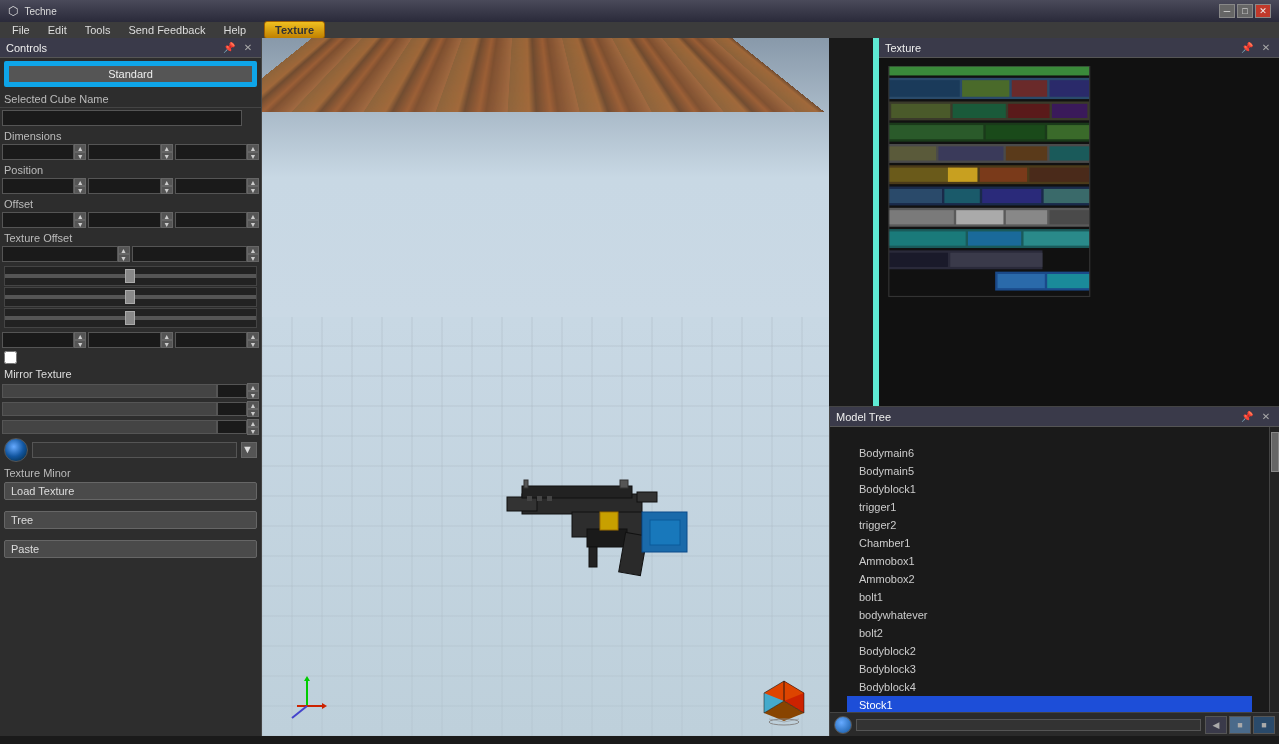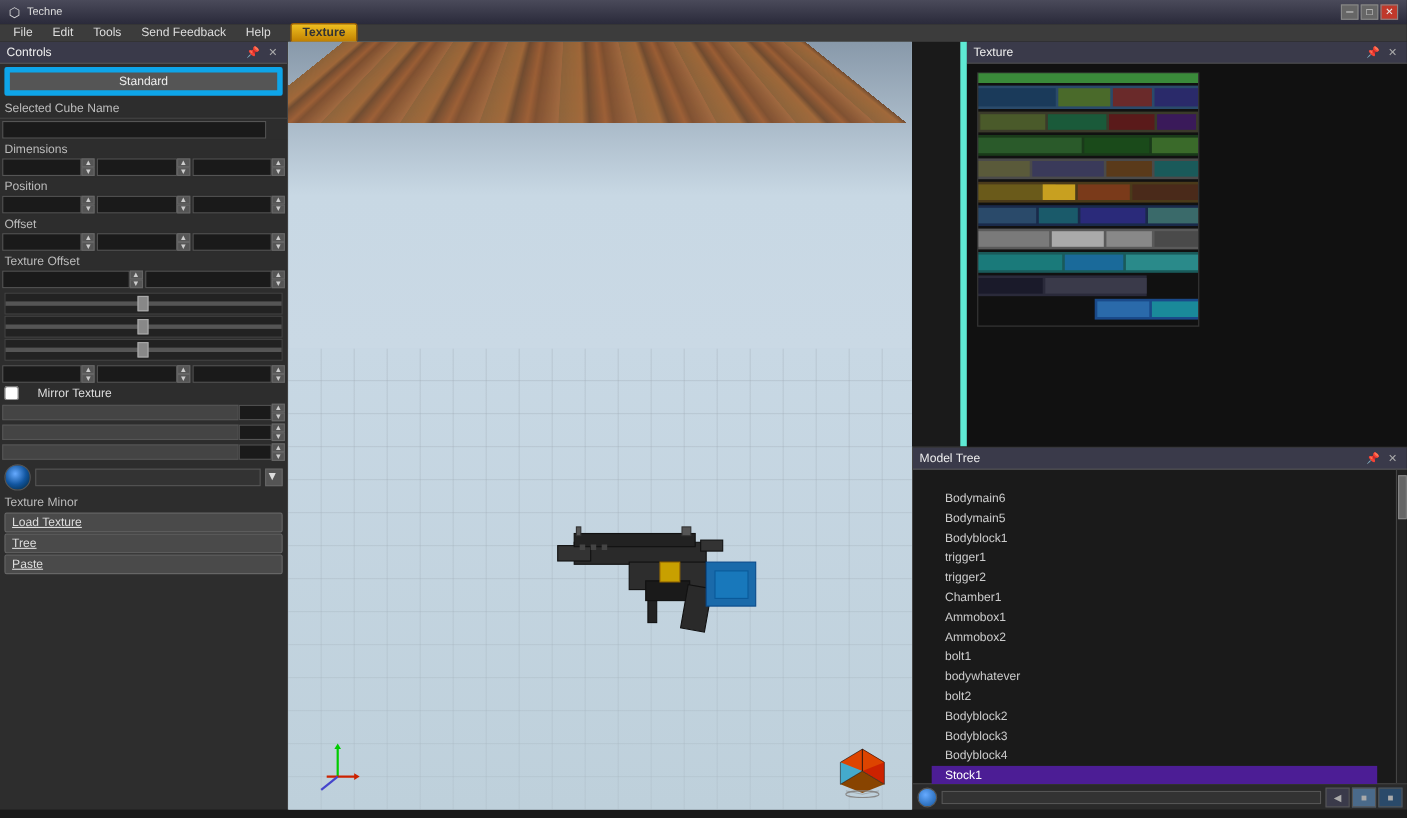--- a/index.html
+++ b/index.html
@@ -209,23 +209,24 @@
       background: #888;
       position: absolute;
       top: 50%;
       transform: translateY(-50%);
       cursor: pointer;
       border: 1px solid #aaa;
     }
 
     .mirror-row {
       display: flex;
-      align-items: flex-end;
+      align-items: flex-start;
       padding: 2px 4px;
-      gap: 17px;
+      gap: 4px;
+      flex-direction: column;
     }
     .mirror-row input[type=checkbox] { cursor: pointer; }
 
     .scale-row {
       display: flex;
       align-items: center;
       padding: 1px 2px;
     }
     .scale-bar {
       flex: 1;
@@ -270,22 +271,21 @@
       height: 16px;
       background: #555;
       border: 1px solid #666;
       cursor: pointer;
     }
 
     .action-buttons {
       display: flex;
       flex-direction: column;
       padding: 2px 4px;
-      gap: 1px;
-      text-decoration: underline;
+      gap: 11px;
     }
     .action-btn {
       background: #4a4a4a;
       border: 1px solid #666;
       color: #ddd;
       font-size: 11px;
       padding: 2px 6px;
       cursor: pointer;
       text-align: left;
       border-radius: 2px;
@@ -410,21 +410,21 @@
     .tree-item {
       padding: 2px 12px;
       cursor: pointer;
       font-size: 11px;
       color: #ccc;
       height: 18px;
       display: flex;
       align-items: center;
     }
     .tree-item.selected {
-      background: #4c1d95;
+      background: #1d4ed8;
       color: #fff;
     }
 
     .tree-footer {
       height: 24px;
       background: #2a2a2a;
       border-top: 1px solid #444;
       display: flex;
       align-items: center;
       padding: 0 4px;

